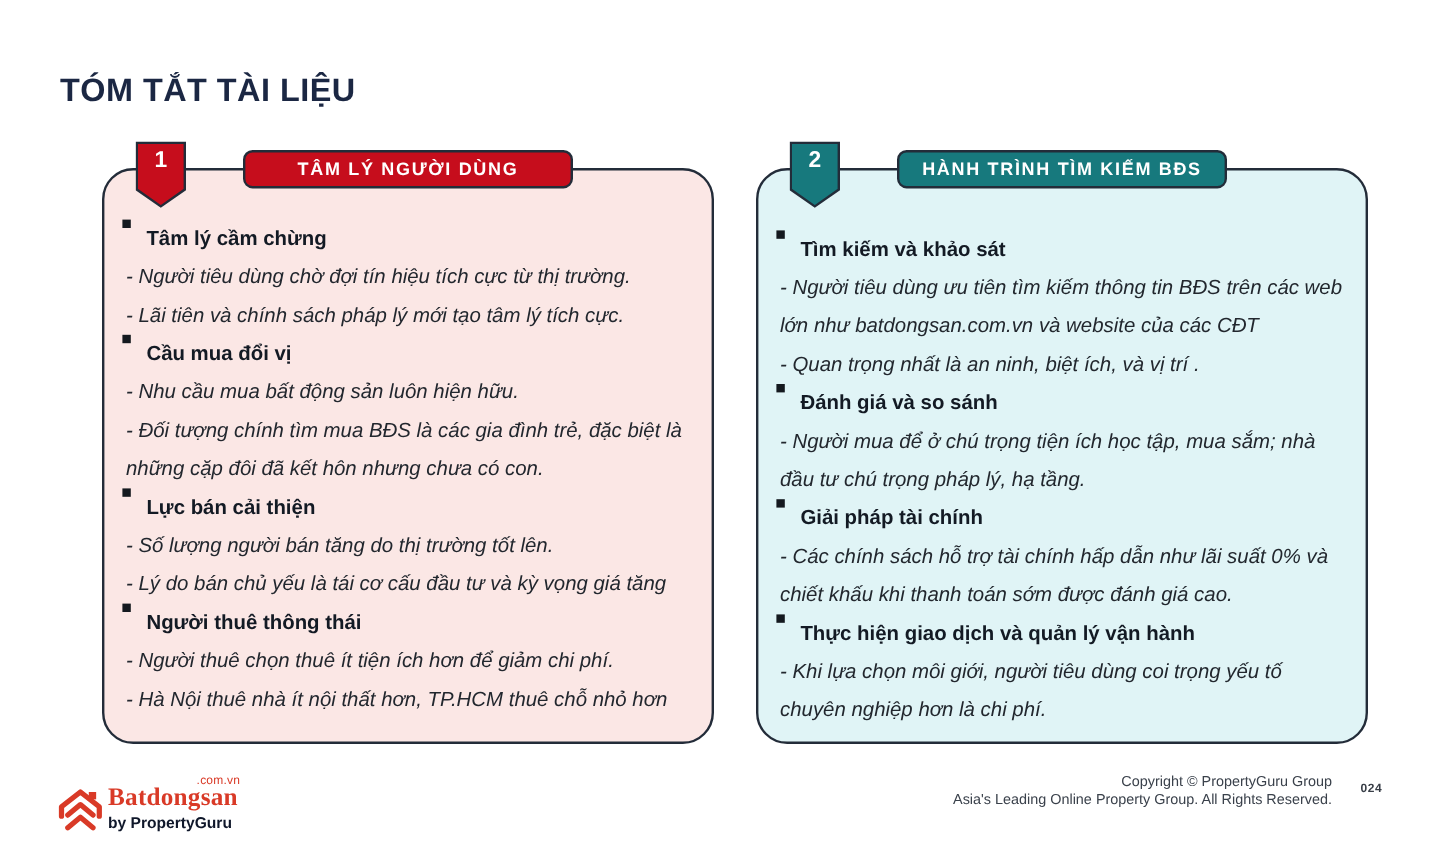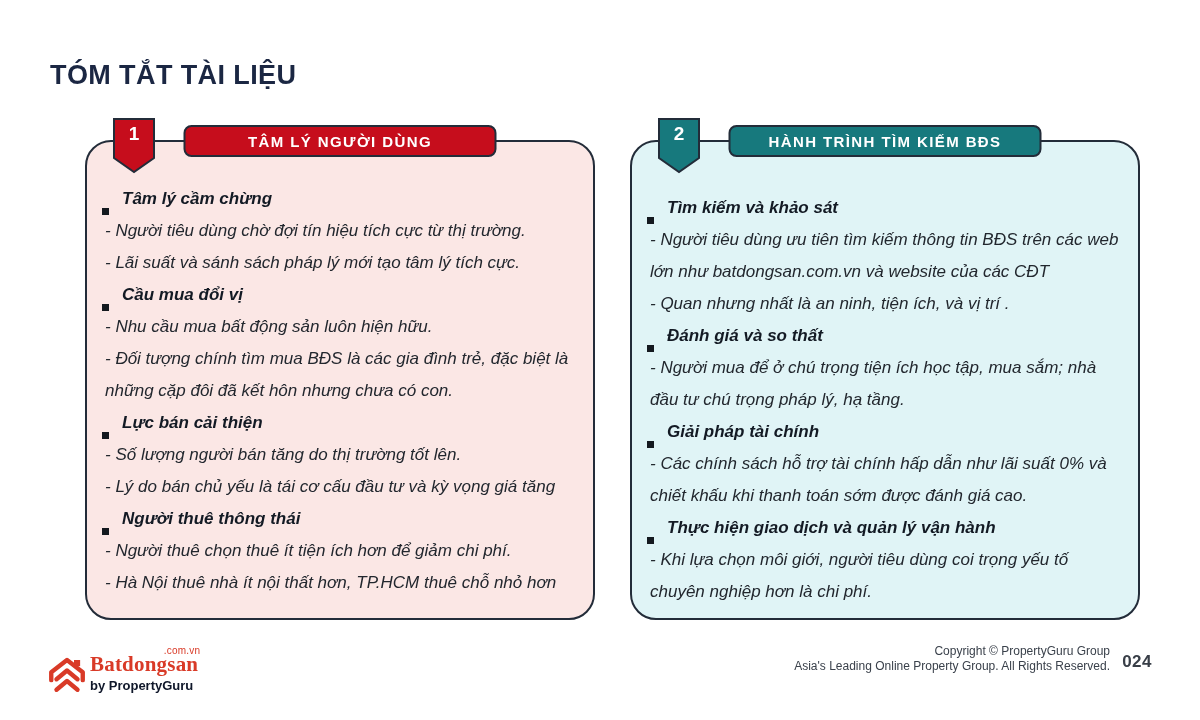--- a/index.html
+++ b/index.html
@@ -26,36 +26,36 @@
     position:absolute;left:26px;top:-24px;width:42px;height:56px;z-index:3;
   }
   .pennant svg{display:block;}
   .pennant-shape{fill:var(--accent);stroke:#232C39;stroke-width:2;}
   .pennant-num{
     position:absolute;top:5px;left:0;width:100%;text-align:center;
     color:#ffffff;font-size:19px;font-weight:bold;
   }
   .capsule{
     position:absolute;left:50%;transform:translateX(-50%);top:-17px;
-    width:313px;height:32px;z-index:2;
+    width:275px;height:32px;z-index:2;
     background:var(--accent);
     border:2px solid #232C39;border-radius:8px;
     display:flex;align-items:center;justify-content:center;
     box-sizing:border-box;
   }
   .capsule-label{
     color:#ffffff;font-size:15px;font-weight:bold;letter-spacing:1.4px;
     white-space:nowrap;
   }
   .content{
     position:absolute;top:0;left:0;right:0;
     padding:41px 18px 0 15px;
   }
   .panel-1 .content{padding-top:50px;}
-  .item-title-row{display:flex;align-items:flex-end;line-height:32px;font-style:italic;}
+  .item-title-row{display:flex;align-items:flex-start;line-height:32px;}
   .bullet{
     flex:0 0 auto;width:7px;height:7px;background:#14191F;margin-right:13px;
   }
   .item-title{font-weight:bold;font-size:17px;color:#131A24;}
   .item-detail{
     margin-left:3px;font-style:italic;font-size:17px;line-height:32px;
     color:#22272E;
   }
   
   .footer-logo{position:absolute;left:46px;top:649px;}
@@ -63,21 +63,21 @@
   .logo-text{position:absolute;left:44px;top:3px;white-space:nowrap;}
   .brand-row{position:relative;display:inline-block;}
   .brand{font-size:21px;font-weight:bold;color:#D93A27;letter-spacing:.2px;font-family:Liberation Serif, serif;}
   .domain{
     position:absolute;top:-7px;right:-2px;
     font-size:10px;font-weight:normal;color:#D93A27;letter-spacing:.2px;
   }
   .byline{font-size:13px;font-weight:bold;color:#0f172a;margin-top:1px;}
   .page-num{
     position:absolute;right:48px;top:652px;
-    font-size:17px;font-weight:bold;color:#383E47;letter-spacing:.5px;
+    font-size:10px;font-weight:bold;color:#383E47;letter-spacing:.5px;
   }
   .copyright{
     position:absolute;right:90px;top:644px;text-align:right;
     font-size:12px;line-height:15px;color:#3A414B;
   }
 </style>
 </head>
 <body>
 
 <h1 class="page-title">TÓM TẮT TÀI LIỆU</h1>
@@ -93,21 +93,21 @@
     <div class="capsule">
       <span class="capsule-label">TÂM LÝ NGƯỜI DÙNG</span>
     </div>
     <div class="content">
         <div class="item">
           <div class="item-title-row">
             <span class="bullet"></span>
             <span class="item-title">Tâm lý cầm chừng</span>
           </div>
           <div class="item-detail">- Người tiêu dùng chờ đợi tín hiệu tích cực từ thị trường.</div>
-          <div class="item-detail">- Lãi suất và sánh sách pháp lý mới tạo tâm lý tích cực.</div>
+          <div class="item-detail">- Lãi tiên và chính sách pháp lý mới tạo tâm lý tích cực.</div>
         </div>
         <div class="item">
           <div class="item-title-row">
             <span class="bullet"></span>
             <span class="item-title">Cầu mua đổi vị</span>
           </div>
           <div class="item-detail">- Nhu cầu mua bất động sản luôn hiện hữu.</div>
           <div class="item-detail">- Đối tượng chính tìm mua BĐS là các gia đình trẻ, đặc biệt là những cặp đôi đã kết hôn nhưng chưa có con.</div>
         </div>
         <div class="item">
@@ -138,26 +138,26 @@
     <div class="capsule">
       <span class="capsule-label">HÀNH TRÌNH TÌM KIẾM BĐS</span>
     </div>
     <div class="content">
         <div class="item">
           <div class="item-title-row">
             <span class="bullet"></span>
             <span class="item-title">Tìm kiếm và khảo sát</span>
           </div>
           <div class="item-detail">- Người tiêu dùng ưu tiên tìm kiếm thông tin BĐS trên các web lớn như batdongsan.com.vn và website của các CĐT</div>
-          <div class="item-detail">- Quan nhưng nhất là an ninh, tiện ích, và vị trí .</div>
-        </div>
-        <div class="item">
-          <div class="item-title-row">
-            <span class="bullet"></span>
-            <span class="item-title">Đánh giá và so thất</span>
+          <div class="item-detail">- Quan trọng nhất là an ninh, biệt ích, và vị trí .</div>
+        </div>
+        <div class="item">
+          <div class="item-title-row">
+            <span class="bullet"></span>
+            <span class="item-title">Đánh giá và so sánh</span>
           </div>
           <div class="item-detail">- Người mua để ở chú trọng tiện ích học tập, mua sắm; nhà đầu tư chú trọng pháp lý, hạ tầng.</div>
         </div>
         <div class="item">
           <div class="item-title-row">
             <span class="bullet"></span>
             <span class="item-title">Giải pháp tài chính</span>
           </div>
           <div class="item-detail">- Các chính sách hỗ trợ tài chính hấp dẫn như lãi suất 0% và chiết khấu khi thanh toán sớm được đánh giá cao.</div>
         </div>

